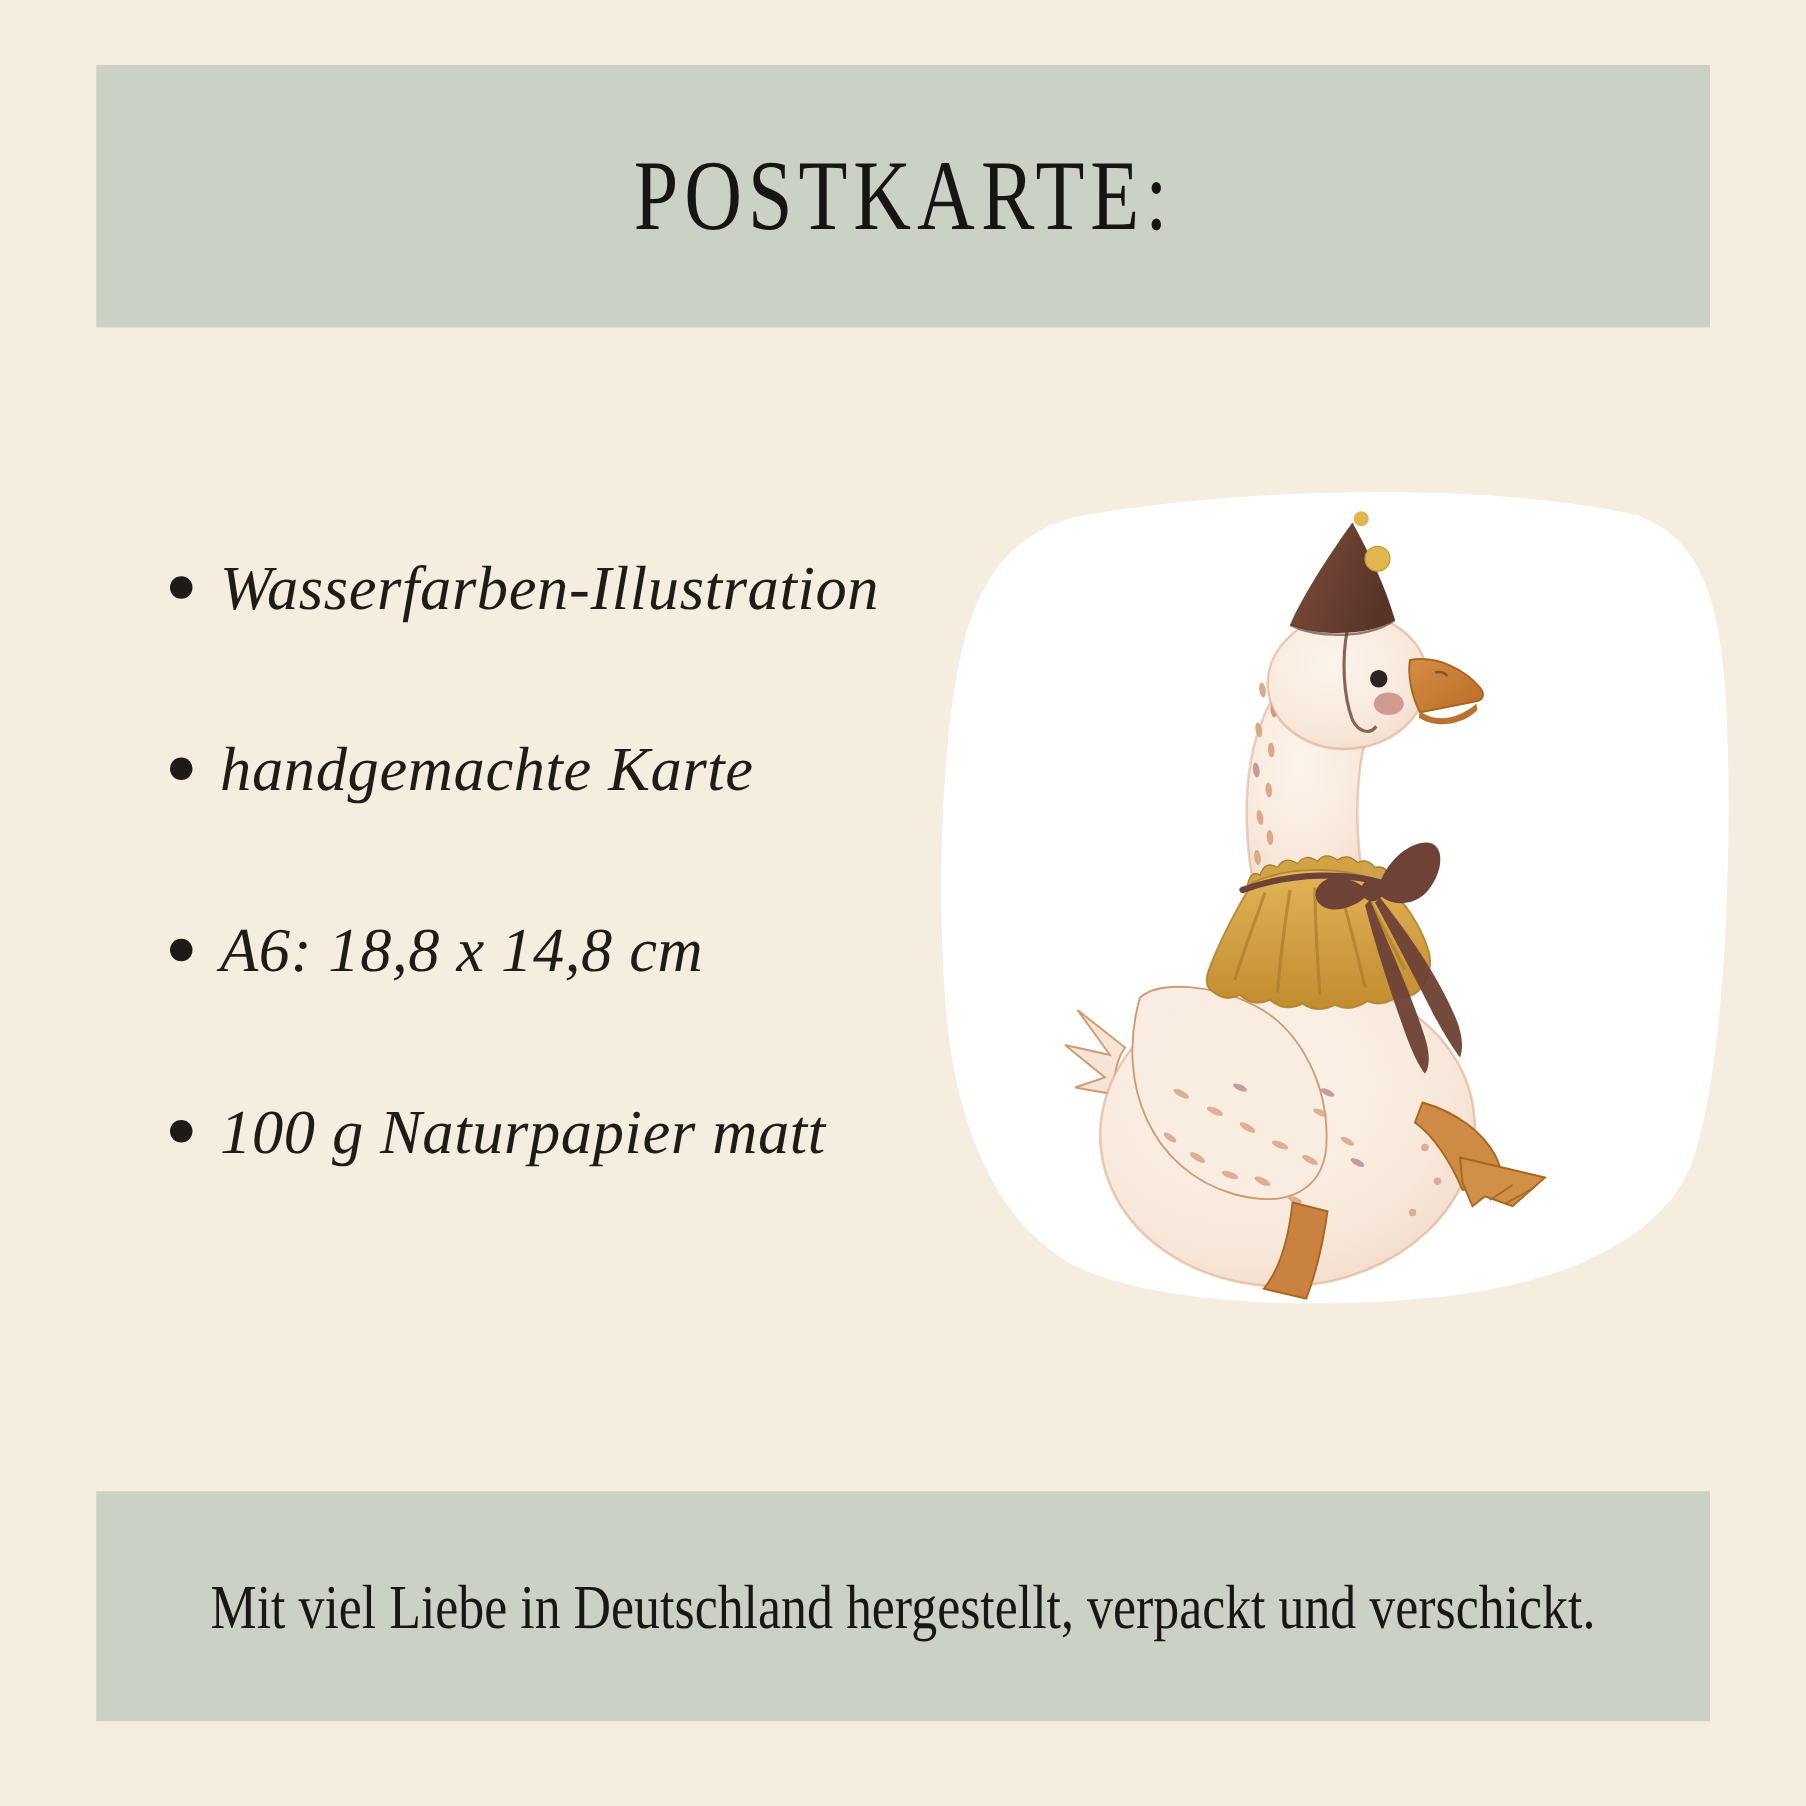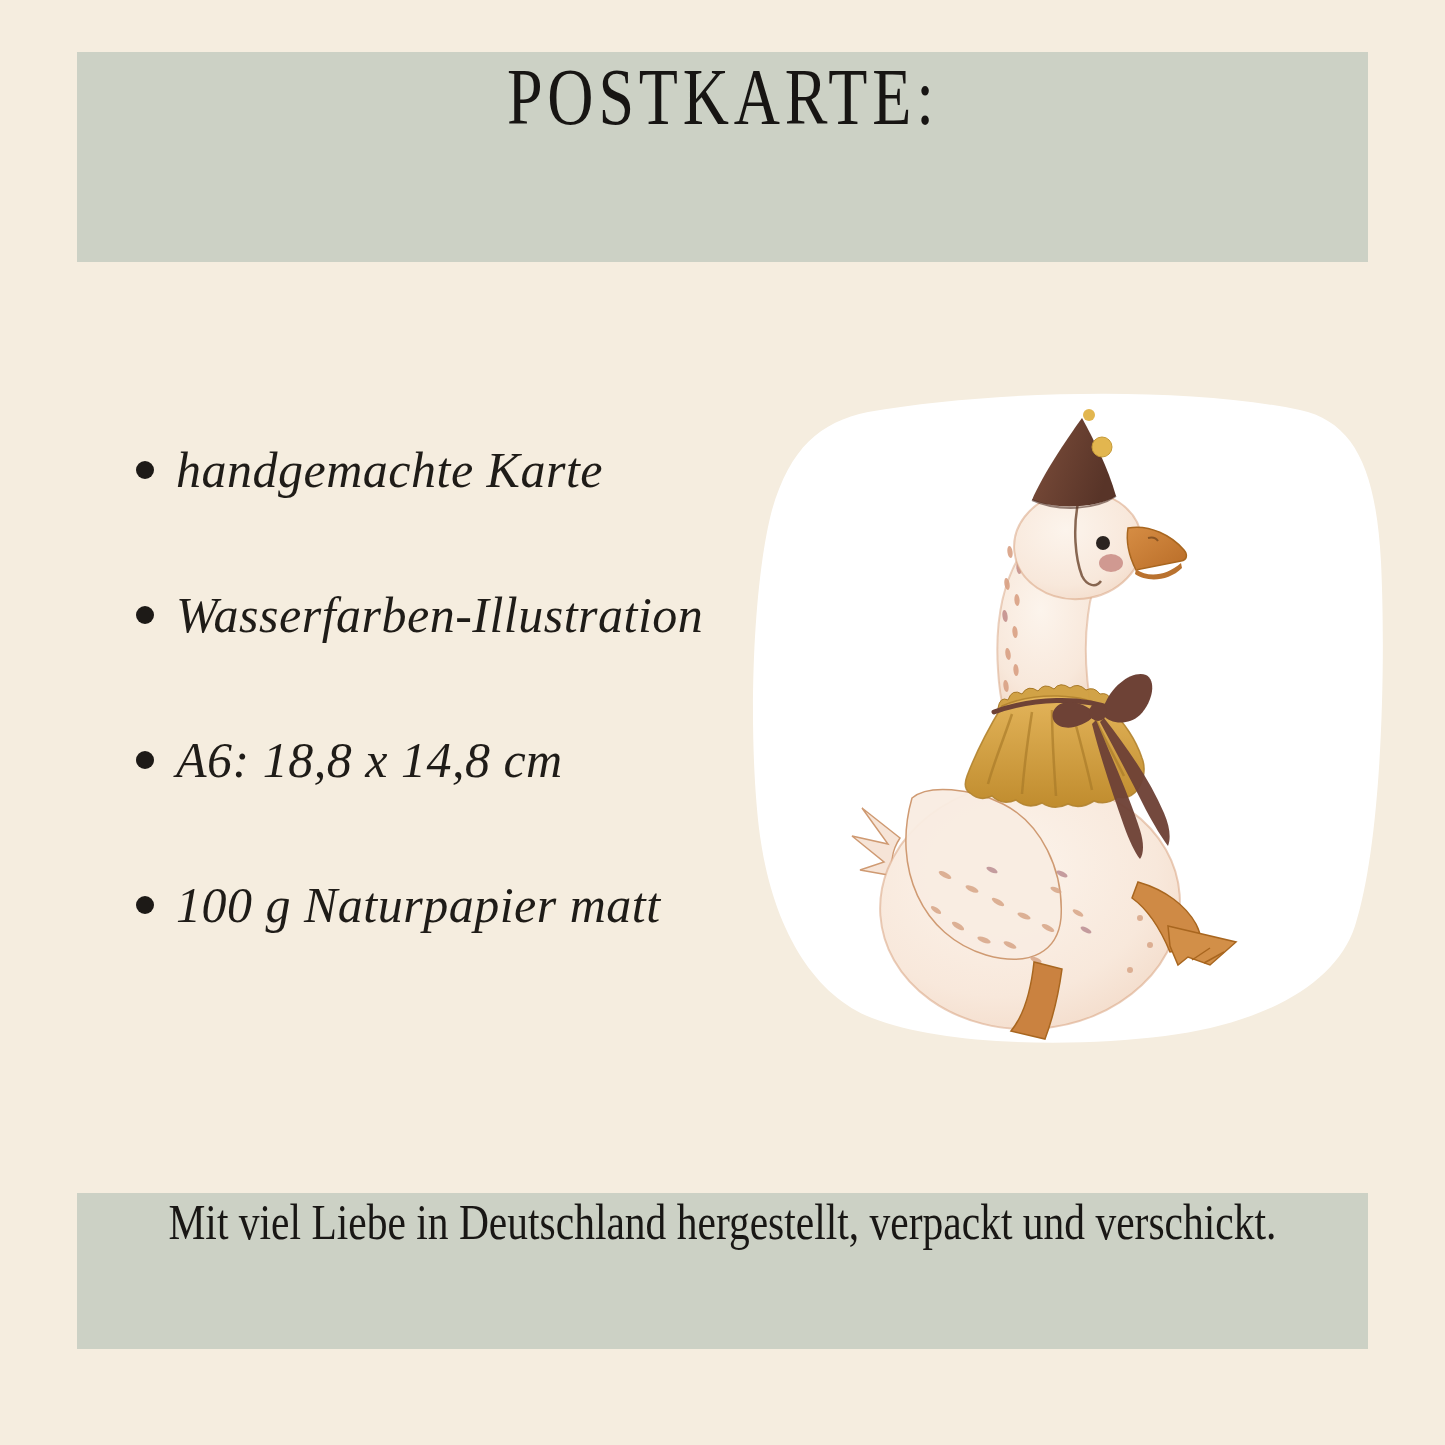--- a/index.html
+++ b/index.html
@@ -5,24 +5,24 @@
   html,body{margin:0;padding:0;}
   body{
     width:1445px;height:1445px;position:relative;overflow:hidden;
     background:#f5eddf;
     font-family:"Liberation Serif", serif;
   }
   .page{position:absolute;inset:0;}
   .banner{
     position:absolute;left:77px;width:1291px;
     background:#ccd1c5;
-    display:flex;align-items:flex-start;justify-content:center;
+    display:flex;align-items:center;justify-content:center;
   }
   .banner-top{top:52px;height:210px;}
-  .banner-bottom{top:1193px;height:156px;}
+  .banner-bottom{top:1193px;height:184px;}
   .banner-title{
     font-size:80px;letter-spacing:6px;color:#171513;
     transform:scaleX(.80);transform-origin:center;
     white-space:nowrap;font-weight:400;
   }
   .banner-caption{
     font-size:50px;color:#191715;white-space:nowrap;
     transform:scaleX(.83);transform-origin:center;font-weight:400;
   }
   .details{
@@ -47,25 +47,25 @@
 
 <div class="page">
 
   <div class="banner banner-top">
     <div class="banner-title">POSTKARTE:</div>
   </div>
 
   <ul class="details">
     <li>
       <span class="bullet-dot"></span>
-      <span class="bullet-text">handgemachte Karte</span>
+      <span class="bullet-text">Wasserfarben-Illustration</span>
     </li>
     <li>
       <span class="bullet-dot"></span>
-      <span class="bullet-text">Wasserfarben-Illustration</span>
+      <span class="bullet-text">handgemachte Karte</span>
     </li>
     <li>
       <span class="bullet-dot"></span>
       <span class="bullet-text">A6: 18,8 x 14,8 cm</span>
     </li>
     <li>
       <span class="bullet-dot"></span>
       <span class="bullet-text">100 g Naturpapier matt</span>
     </li>
   </ul>

